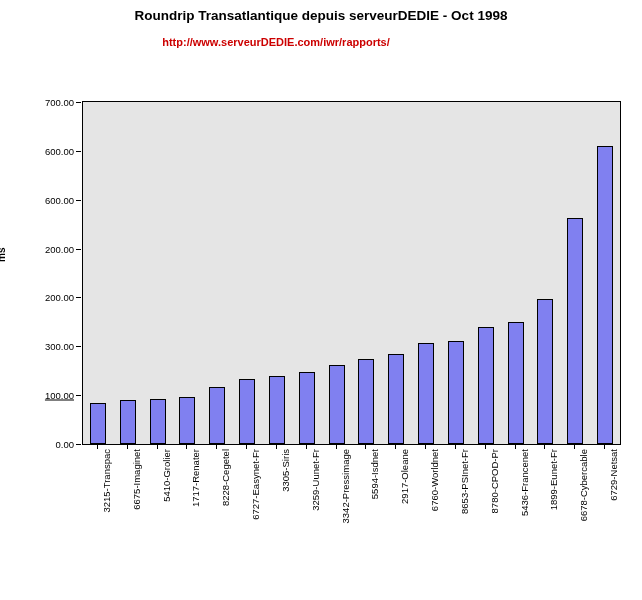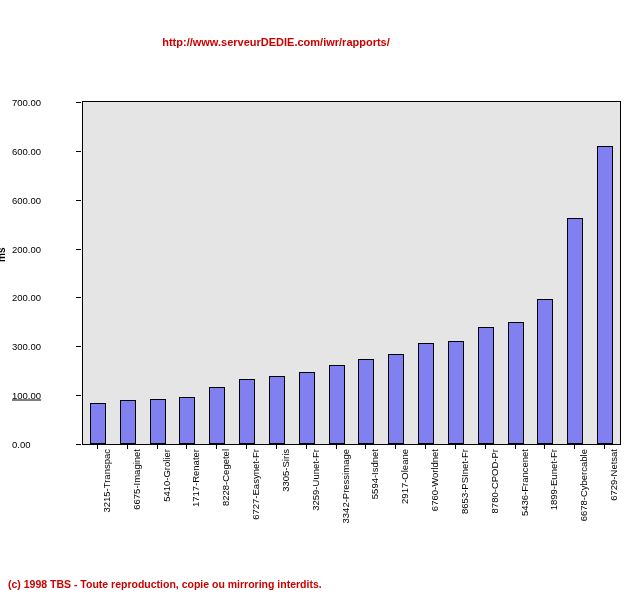--- a/index.html
+++ b/index.html
@@ -64,22 +64,23 @@
   }
   .ytick-wrap {
     position: absolute;
     left: 0;
     top: 101px;
     width: 78px;
     height: 344px;
   }
   .ytick-label {
     position: absolute;
-    left: 12px;
+    left: 0;
     width: 74px;
+    text-align: right;
     font-size: 9.5px;
     color: #000000;
     transform: translateY(-50%);
   }
   .ytick-mark {
     position: absolute;
     left: 76px;
     width: 5px;
     height: 1px;
     background: #000000;
@@ -125,20 +126,21 @@
     font-size: 10.5px;
     font-weight: bold;
     color: #cc0000;
   }
 </style>
 </head>
 <body>
 
 <div class="chart-root">
 
+  <div class="title">Roundrip Transatlantique depuis serveurDEDIE - Oct 1998</div>
   <div class="subtitle">http://www.serveurDEDIE.com/iwr/rapports/</div>
 
   <div class="ylabel">ms</div>
 
   <div class="ytick-wrap">
       <div class="ytick-label" style="top: 343px;">0.00</div>
       <div class="ytick-mark" style="top: 343px;"></div>
       <div class="ytick-label" style="top: 294.143px; text-decoration: underline;">100.00</div>
       <div class="ytick-mark" style="top: 294.143px;"></div>
       <div class="ytick-label" style="top: 245.286px;">300.00</div>
@@ -192,21 +194,20 @@
       <div class="xlabel" style="left: 317.25px;">2917-Oleane</div>
       <div class="xlabel" style="left: 347.083px;">6760-Worldnet</div>
       <div class="xlabel" style="left: 376.917px;">8653-PSInet-Fr</div>
       <div class="xlabel" style="left: 406.75px;">8780-CPOD-Pr</div>
       <div class="xlabel" style="left: 436.583px;">5436-Francenet</div>
       <div class="xlabel" style="left: 466.417px;">1899-Eunet-Fr</div>
       <div class="xlabel" style="left: 496.25px;">6678-Cybercable</div>
       <div class="xlabel" style="left: 526.083px;">6729-Netsat</div>
     </div>
 
-  <div class="footer">(c) 1998 TBS - Toute reproduction, copie ou mirroring interdits.</div>
 <div class="xtick-mark" style="left: 96.9167px;"></div>
     <div class="xtick-mark" style="left: 126.75px;"></div>
     <div class="xtick-mark" style="left: 156.583px;"></div>
     <div class="xtick-mark" style="left: 186.417px;"></div>
     <div class="xtick-mark" style="left: 216.25px;"></div>
     <div class="xtick-mark" style="left: 246.083px;"></div>
     <div class="xtick-mark" style="left: 275.917px;"></div>
     <div class="xtick-mark" style="left: 305.75px;"></div>
     <div class="xtick-mark" style="left: 335.583px;"></div>
     <div class="xtick-mark" style="left: 365.417px;"></div>

